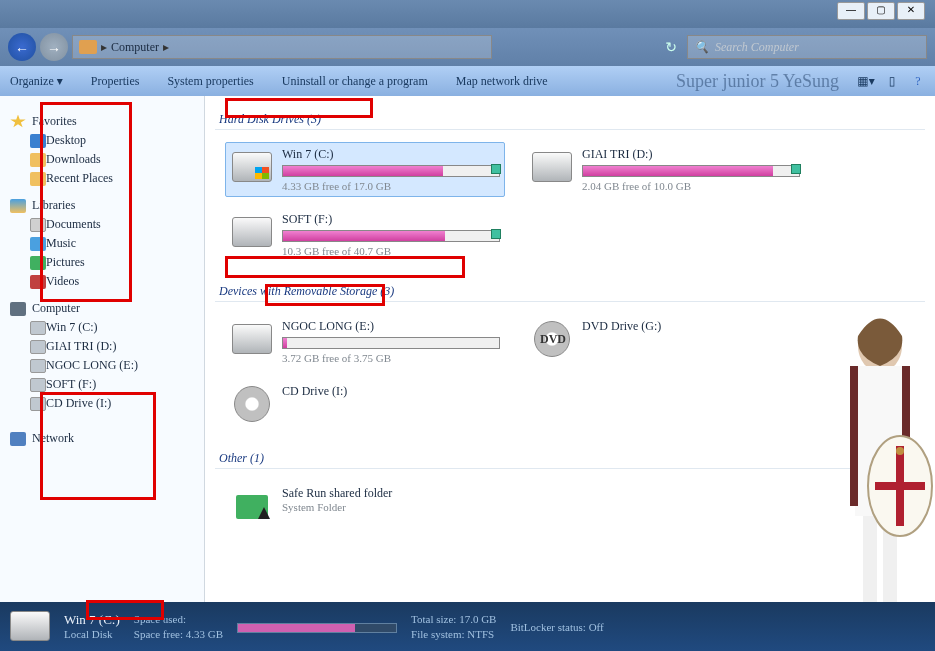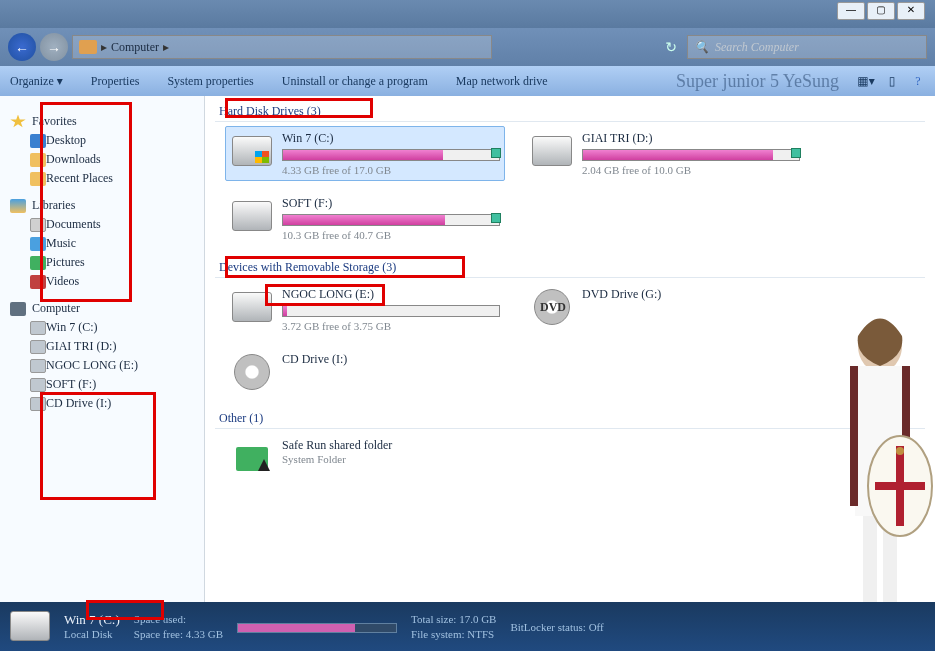--- a/index.html
+++ b/index.html
@@ -40,21 +40,21 @@
 .ic-music { background:#4aa0e0; }
 .ic-pic { background:#40b060; }
 .ic-vid { background:#c04040; }
 .ic-comp { background:#607080; }
 .ic-drive { background:#c0c8d0; border:1px solid #999; border-radius:2px; }
 .ic-net { background:#5080c0; }
 
 .redbox { position:absolute; border:3px solid #e00000; pointer-events:none; }
 
 .content-pane { flex:1; background:#fff; padding:6px 10px; overflow:auto; position:relative; font-family: "Comic Sans MS", cursive; color:#1a2a40; }
-.section-header { color:#1a3a80; padding:2px 4px; margin:0 0; border-bottom:1px solid #e0e8f0; }
+.section-header { color:#1a3a80; padding:2px 4px; margin:8px 0; border-bottom:1px solid #e0e8f0;font-style:italic; }
 .drive-row { display:flex; flex-wrap:wrap; gap:10px 20px; padding:4px 10px 12px; }
 .drive { display:flex; gap:8px; width:280px; padding:4px; border:1px solid transparent; border-radius:2px; }
 .drive.selected { background:#d4e8ff; border-color:#7eb4ea; }
 .drive-icon { width:44px; height:40px; display:flex; align-items:center; justify-content:center; font-size:30px; }
 .hdd-ic { width:40px; height:30px; background:linear-gradient(#fafafa,#b0b4b8); border:1px solid #888; border-radius:3px; position:relative; }
 .hdd-ic.win::after { content:""; position:absolute; right:2px; bottom:2px; width:14px; height:12px; background:conic-gradient(#f25022 0 25%,#7fba00 0 50%,#ffb900 0 75%,#00a4ef 0); }
 .dvd-ic { width:36px; height:36px; border-radius:50%; background:radial-gradient(#fff 0 25%, #c0c0c0 30% 100%); border:1px solid #888; position:relative; }
 .dvd-ic .lbl { position:absolute; top:10px; left:5px; font-size:12px; font-weight:bold; color:#333; }
 .drive-info { flex:1; }
 .drive-name { color:#1a2a40; }
@@ -174,20 +174,24 @@
       </div>
     <div class="nav-item">
         <span class="ic ic-drive"></span>
         <span>SOFT (F:)</span>
       </div>
     <div class="nav-item">
         <span class="ic ic-drive"></span>
         <span>CD Drive (I:)</span>
       </div>
 
+    <div class="nav-group-title" style="margin-top:16px;">
+        <span class="ic ic-net"></span>
+        <span>Network</span>
+      </div>
 
     <div class="redbox" style="left:40px; top:6px; width:92px; height:200px;"></div>
     <div class="redbox" style="left:40px; top:296px; width:116px; height:108px;"></div>
   </div>
 
   <div class="content-pane">
     <div class="section-header">Hard Disk Drives (3)</div>
     <div class="drive-row">
       <div class="drive selected">
         <div class="drive-icon">

